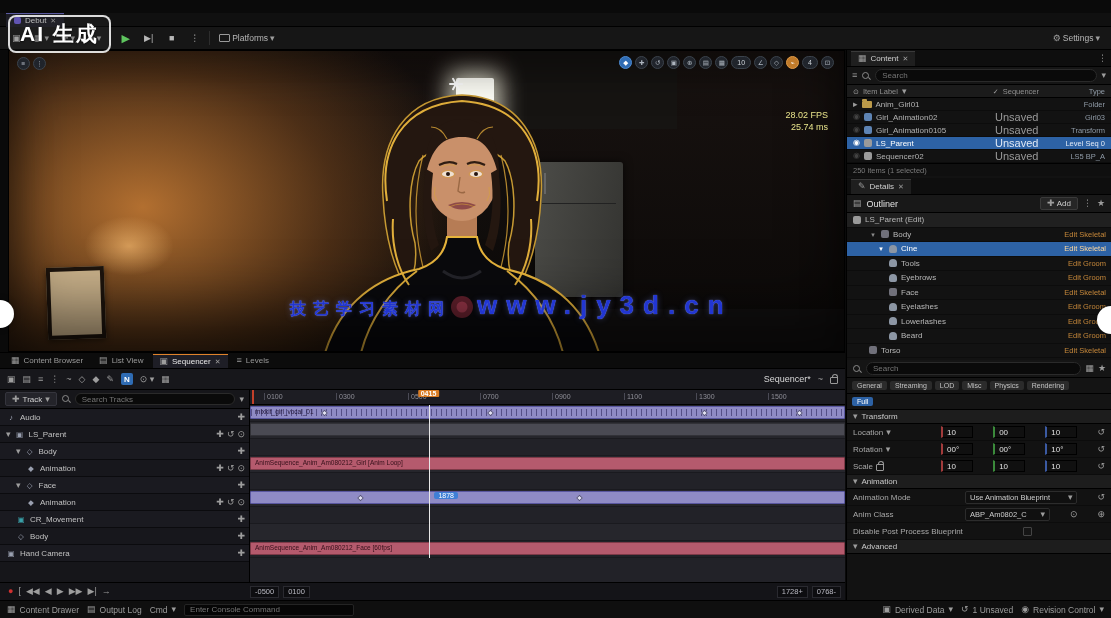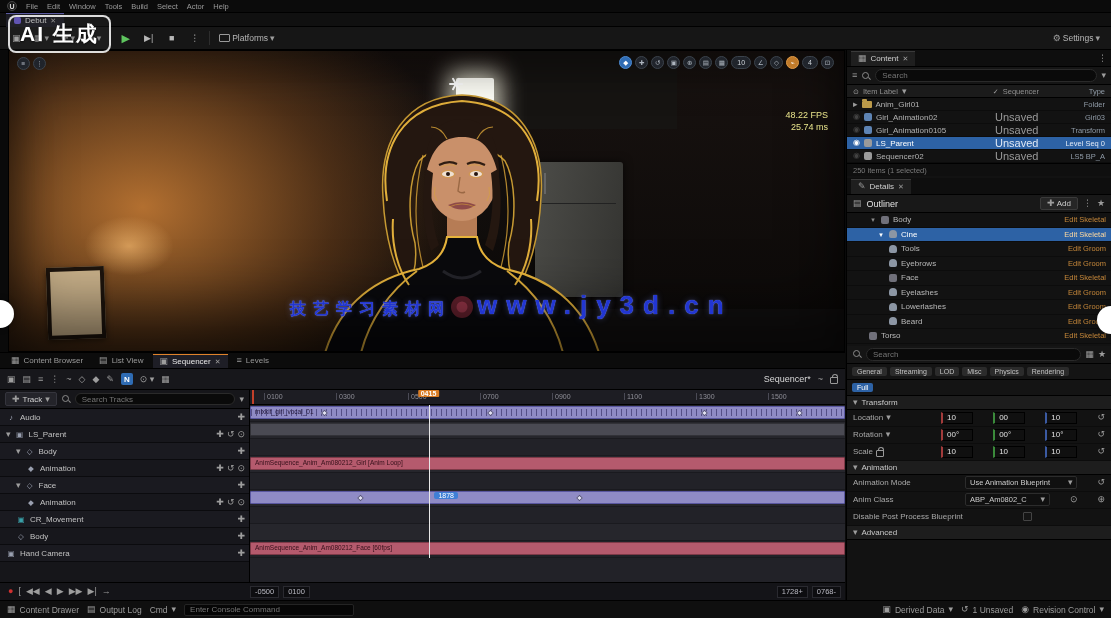--- a/index.html
+++ b/index.html
@@ -131,31 +131,20 @@
 
 .statusbar{left:0;top:600px;width:1111px;height:18px;background:#0f0f0f;border-top:1px solid #000;display:flex;align-items:center;gap:8px;padding:0 7px;font-size:8.5px;color:#9c9c9c}
 .console{width:170px;height:12px;background:#060606;border:1px solid #242424;border-radius:2px;color:#aaa;font-size:8px;padding:0 5px;outline:none;font-family:inherit}
 .sbitem{display:flex;align-items:center;gap:4px}
 </style>
 </head>
 <body>
 
 <div id="app">
 
-  <div class="menubar abs">
-    <span class="ulogo">U</span>
-    <span class="mitem">File</span>
-    <span class="mitem">Edit</span>
-    <span class="mitem">Window</span>
-    <span class="mitem">Tools</span>
-    <span class="mitem">Build</span>
-    <span class="mitem">Select</span>
-    <span class="mitem">Actor</span>
-    <span class="mitem">Help</span>
-  </div>
 
   <div class="tabrow abs">
     <div class="leveltab">
       <span class="tabdot"></span>
       <span>Debut</span>
       <span class="gl" style="font-size:7px">✕</span>
     </div>
   </div>
 
   <div class="toolbar abs">
@@ -262,21 +251,21 @@
       <span class="cic">▦</span>
       <span class="vpill">10</span>
       <span class="cic">∠</span>
       <span class="cic">◇</span>
       <span class="cic orange">⌁</span>
       <span class="vpill">4</span>
       <span class="cic">⊡</span>
     </div>
 
     <div class="fps">
-      <div>48.22 FPS</div>
+      <div>28.02 FPS</div>
       <div>25.74 ms</div>
     </div>
   </div>
 
   <div class="aibadge abs">AI 生成</div>
   <div class="cnwm abs">
     <span class="s1">技艺学习素材网</span>
     <span class="s2">www.jy3d.cn</span>
   </div>
   <div class="edgecirc abs" style="left:-14px;top:300px"></div>
@@ -365,20 +354,25 @@
         <span class="gl">▤</span>
         <span>Outliner</span>
         <span class="grow"></span>
         <div class="addbtn">
           <span class="gl">✚</span>&nbsp;<span>Add</span>
         </div>
         <span class="gl">⋮</span>
         <span class="gl">★</span>
       </div>
 
+      <div class="orow" style="padding-left:6px;background:#202020">
+        <span class="oi clap"></span>
+        <span>LS_Parent (Edit)</span>
+        <span class="otype"></span>
+      </div>
       <div class="orow" style="padding-left:22px">
         <span class="tw gl">▾</span>
         <span class="oi"></span>
         <span>Body</span>
         <span class="otype">Edit Skeletal</span>
       </div>
       <div class="orow sel" style="padding-left:30px">
         <span class="tw gl" style="color:#fff">▾</span>
         <span class="oi person"></span>
         <span>Cine</span>

